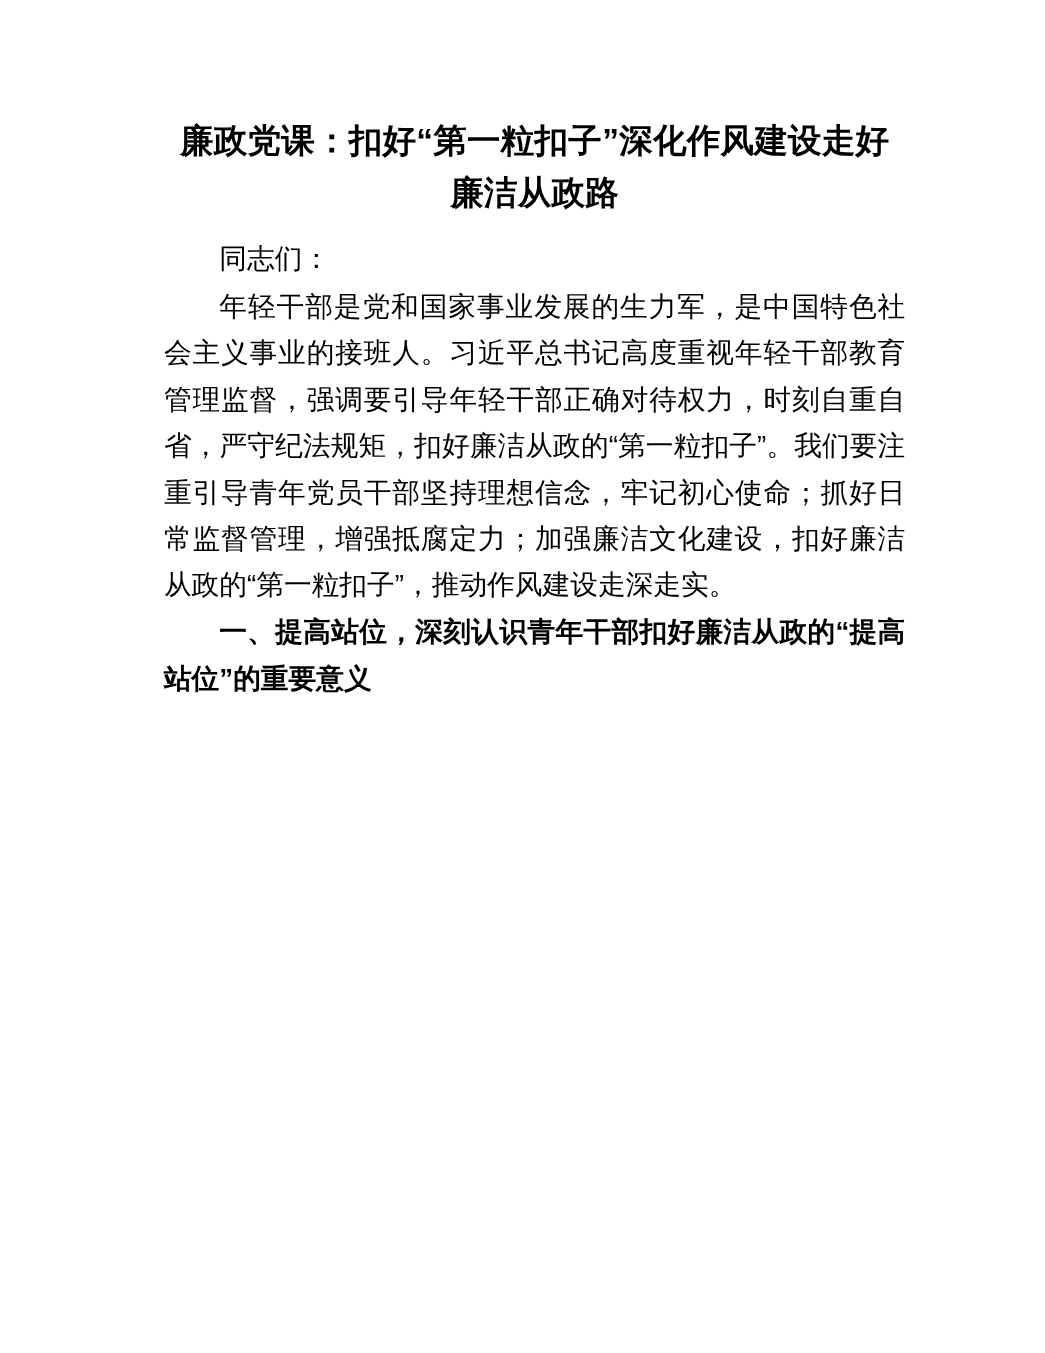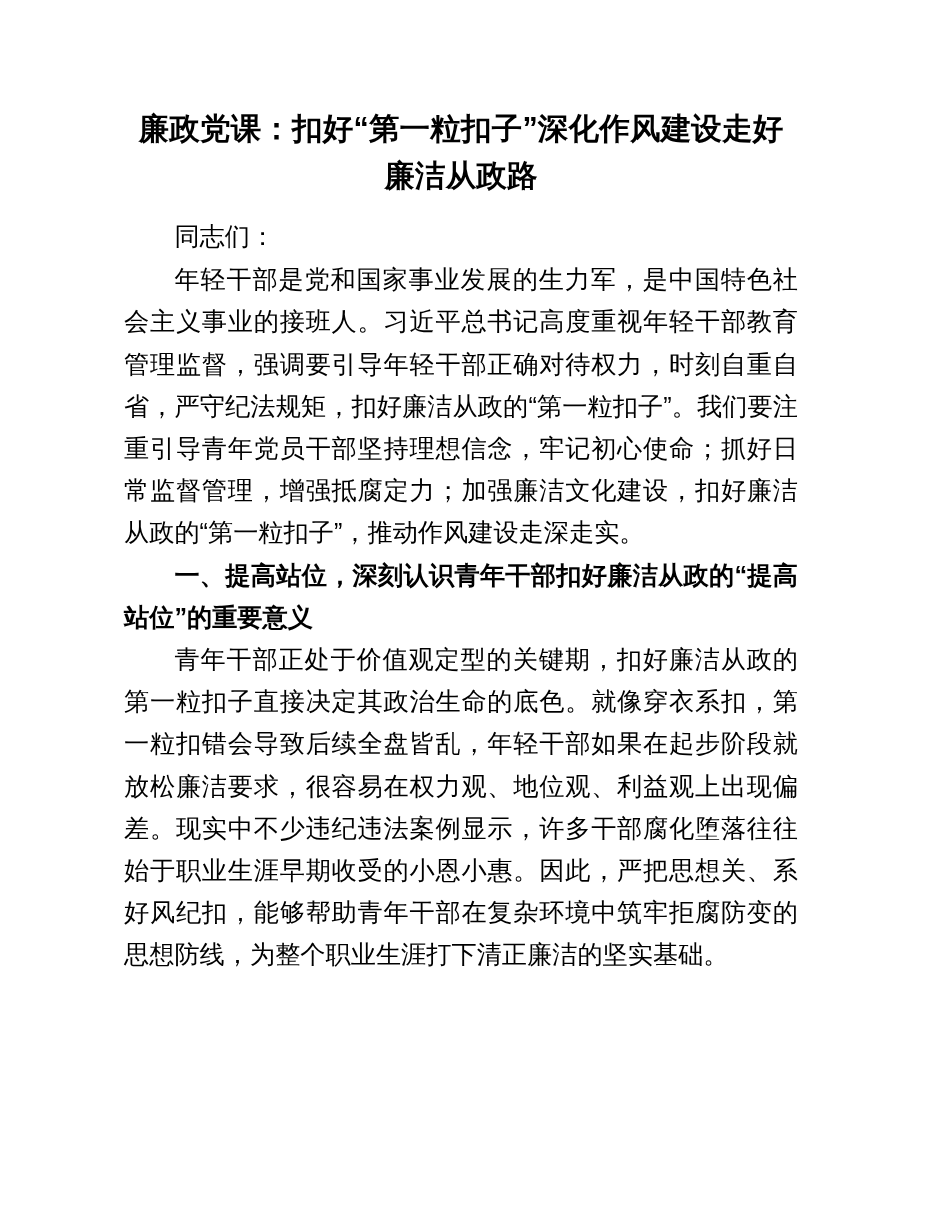--- a/index.html
+++ b/index.html
@@ -20,21 +20,21 @@
     width: 950px;
     height: 1230px;
     background: #ffffff;
     box-sizing: border-box;
     padding: 0;
     overflow: hidden;
   }
 
   .content {
     position: absolute;
-    left: 124px;
+    left: 149px;
     top: 0;
     width: 674px;
   }
 
   .doc-title {
     margin: 0;
     padding: 0;
     font-size: 30.5px;
     font-weight: bold;
     line-height: 47px;
@@ -78,17 +78,16 @@
     <h1 class="doc-title">廉政党课：扣好“第一粒扣子”深化作风建设走好廉洁从政路</h1>
 
     <div class="body-block">
 
       <p class="para salutation">同志们：</p>
 
       <p class="para">年轻干部是党和国家事业发展的生力军，是中国特色社会主义事业的接班人。习近平总书记高度重视年轻干部教育管理监督，强调要引导年轻干部正确对待权力，时刻自重自省，严守纪法规矩，扣好廉洁从政的“第一粒扣子”。我们要注重引导青年党员干部坚持理想信念，牢记初心使命；抓好日常监督管理，增强抵腐定力；加强廉洁文化建设，扣好廉洁从政的“第一粒扣子”，推动作风建设走深走实。</p>
 
       <p class="para heading">一、提高站位，深刻认识青年干部扣好廉洁从政的“提高站位”的重要意义</p>
 
-      <p class="para">青年干部正处于价值观定型的关键期，扣好廉洁从政的第一粒扣子直接决定其政治生命的底色。就像穿衣系扣，第一粒扣错会导致后续全盘皆乱，年轻干部如果在起步阶段就放松廉洁要求，很容易在权力观、地位观、利益观上出现偏差。现实中不少违纪违法案例显示，许多干部腐化堕落往往始于职业生涯早期收受的小恩小惠。因此，严把思想关、系好风纪扣，能够帮助青年干部在复杂环境中筑牢拒腐防变的思想防线，为整个职业生涯打下清正廉洁的坚实基础。</p>
 
     </div>
   </div>
 </div>
 
 </body></html>

